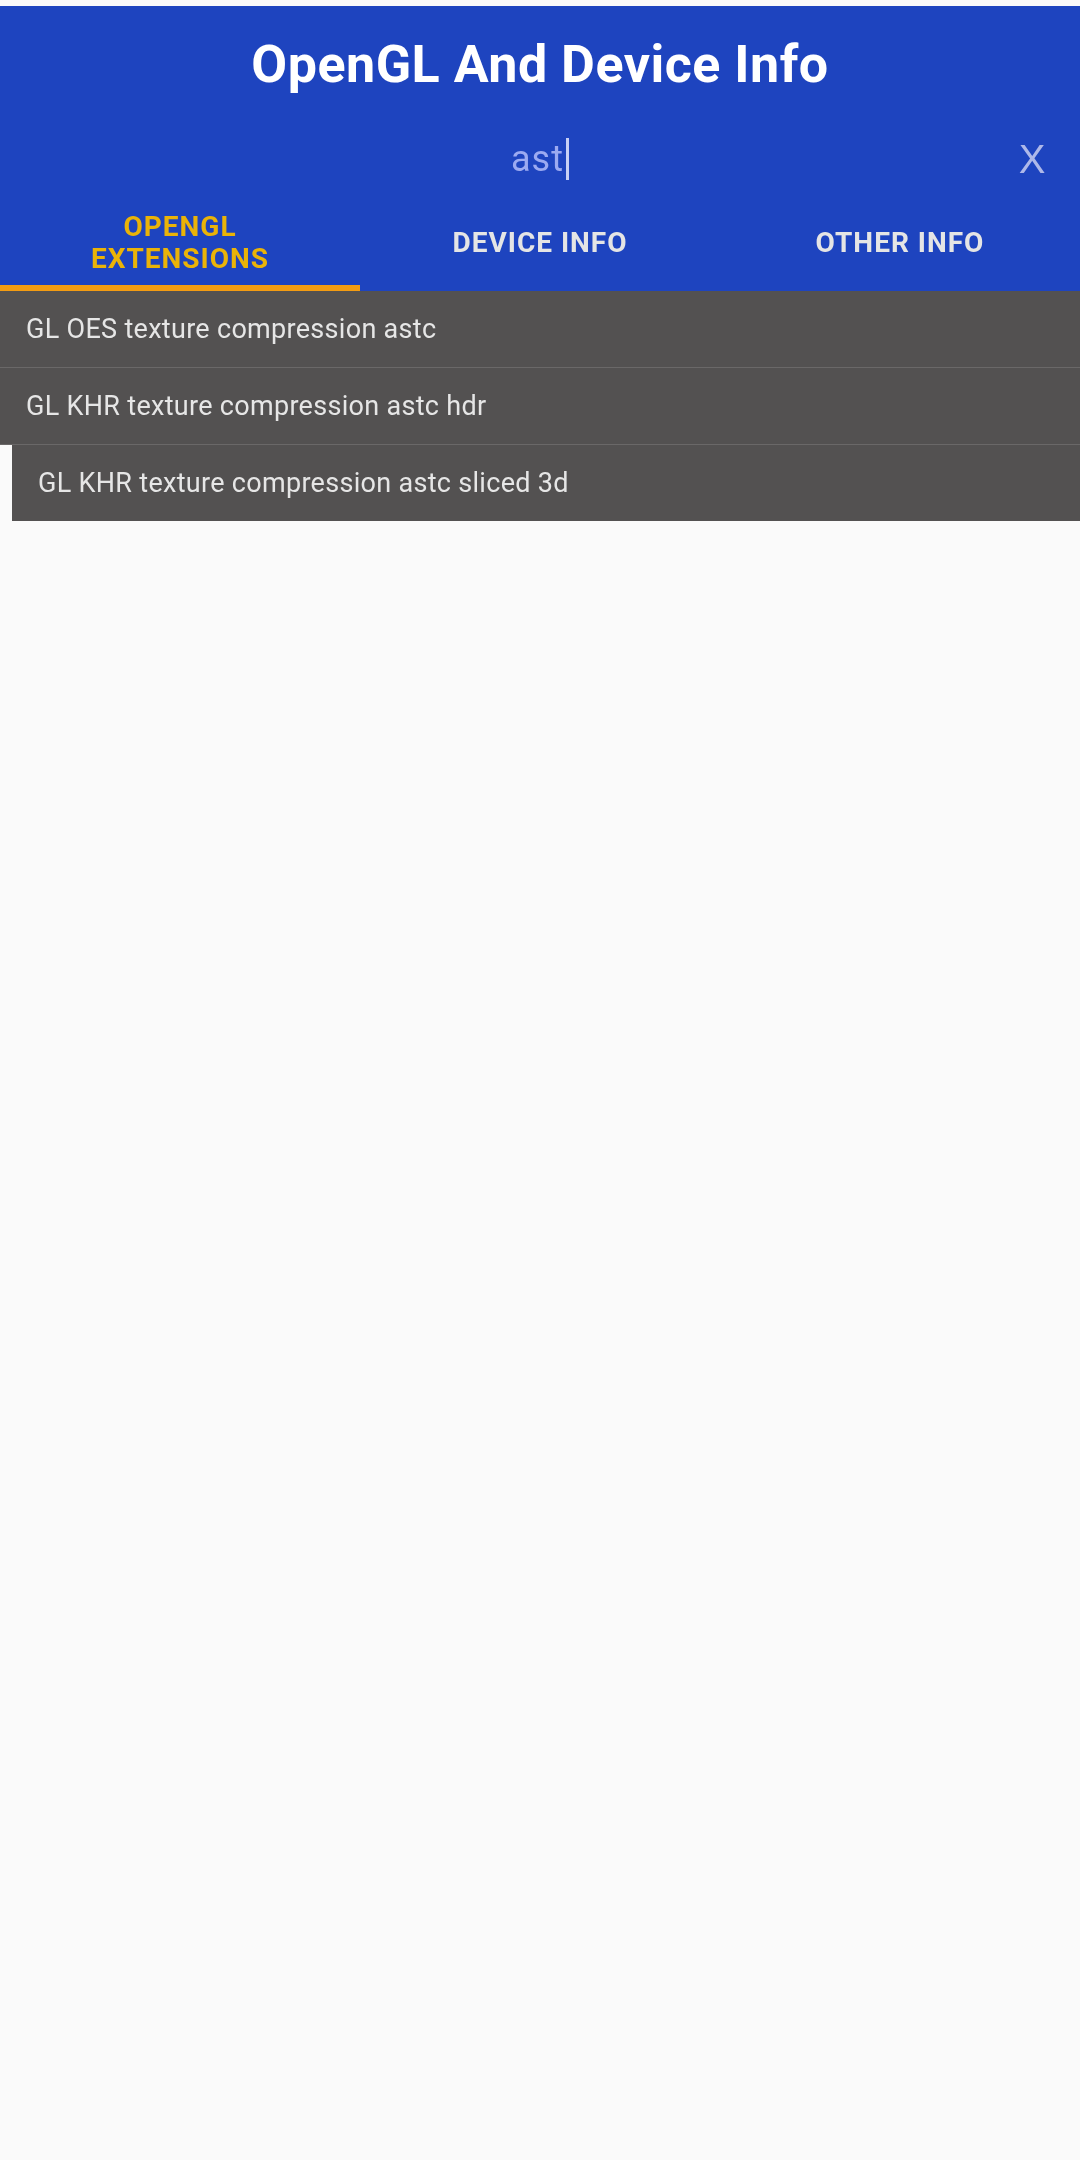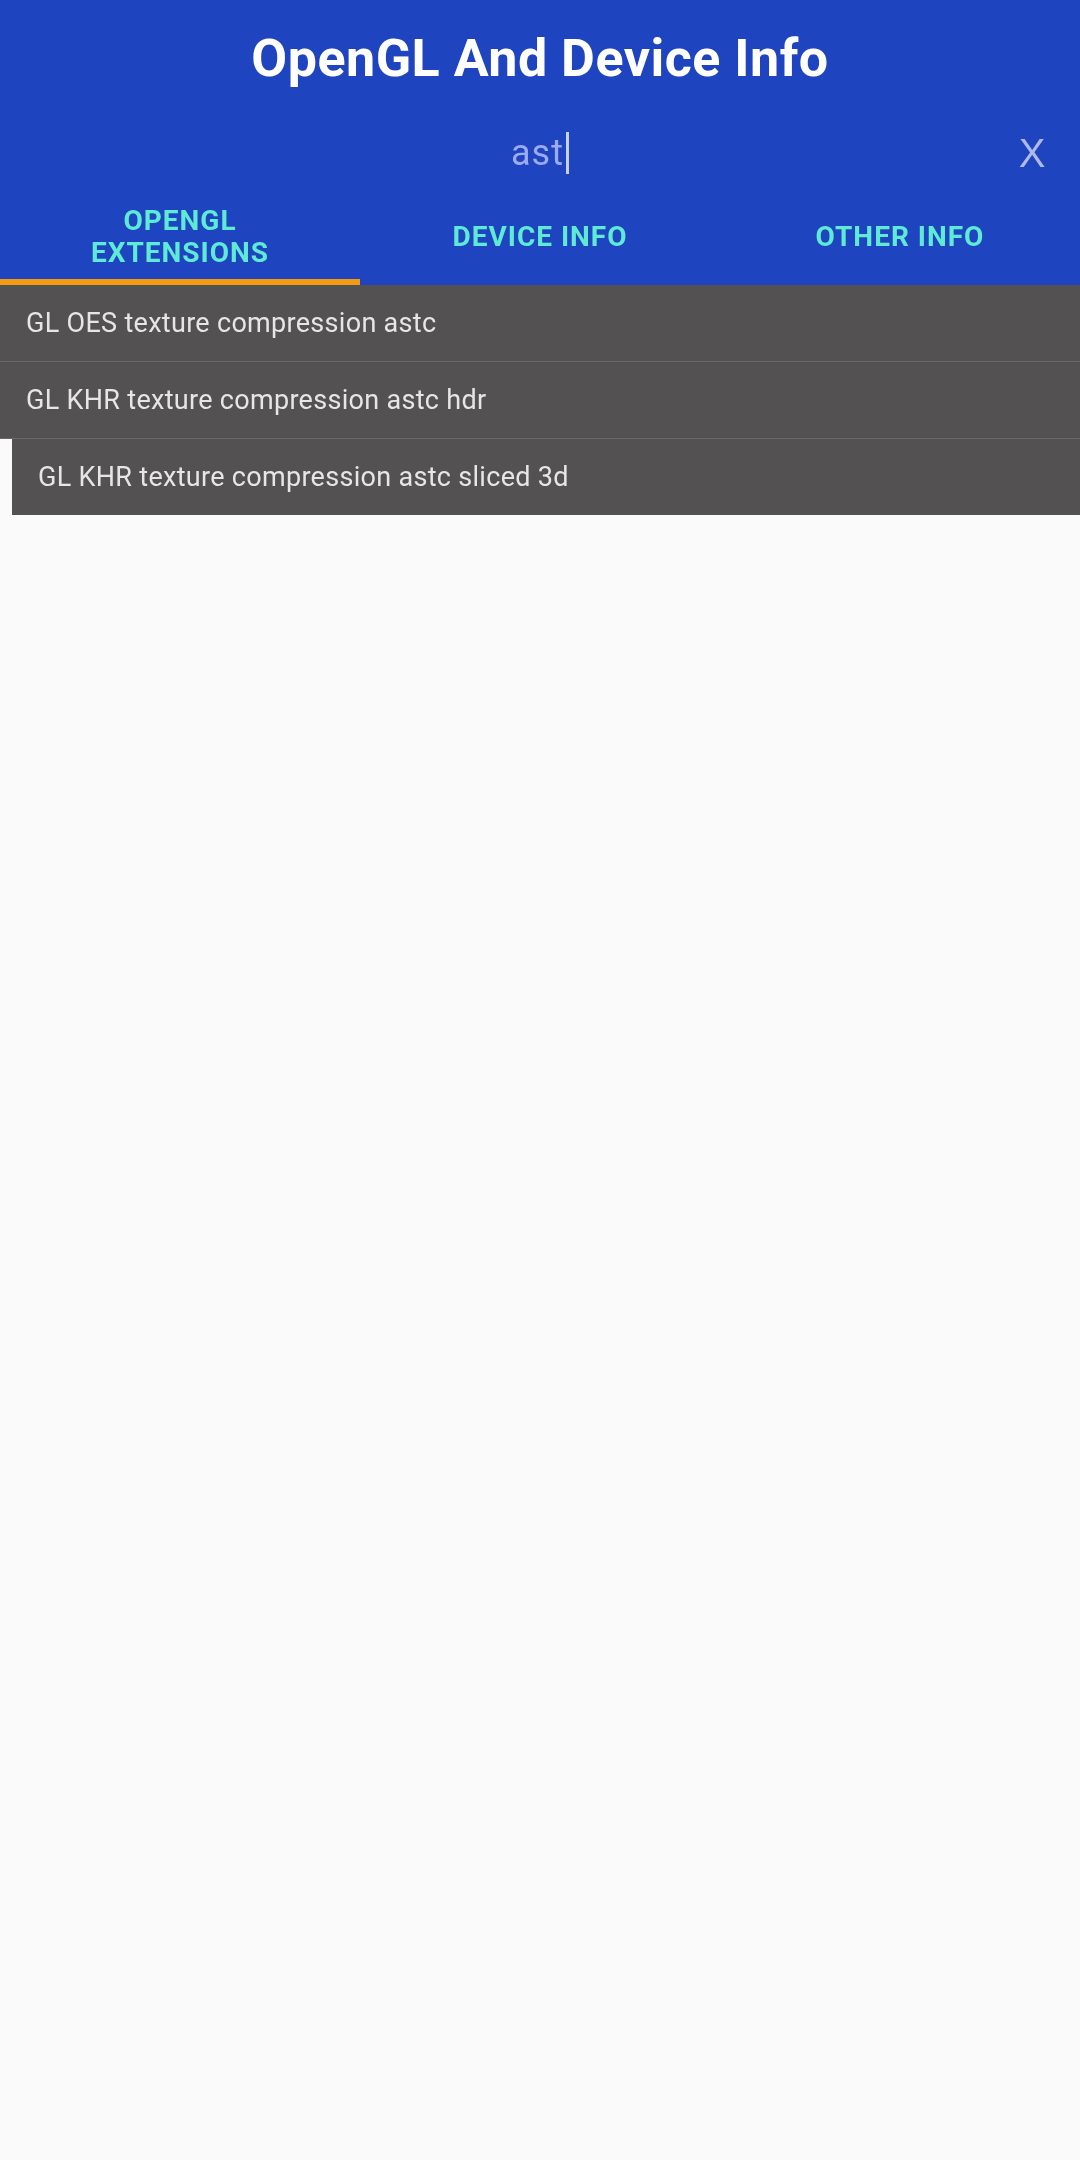--- a/index.html
+++ b/index.html
@@ -11,20 +11,21 @@
     width: 1080px;
     height: 2160px;
     font-family: Roboto, -apple-system, BlinkMacSystemFont, "Segoe UI", Helvetica, Arial, sans-serif;
     background: #fafafa;
     overflow: hidden;
   }
 
   .header {
     background: #1e44bf;
     width: 100%;
+    margin-top: 6px;
   }
   .title {
     text-align: center;
     color: #ffffff;
     font-weight: 700;
     font-size: 52px;
     padding: 28px 20px 28px 20px;
     letter-spacing: 0.5px;
   }
   .search-row {
@@ -79,25 +80,25 @@
   .tab {
     flex: 1;
     display: flex;
     align-items: center;
     justify-content: center;
     font-weight: 700;
     font-size: 28px;
     letter-spacing: 1px;
     text-align: center;
     line-height: 1.15;
-    color: #5eead4;
+    color: #e5e5e5;
     position: relative;
   }
   .tab.active {
-    color: #5eead4;
+    color: #eab308;
   }
   .tab.active::after {
     content: "";
     position: absolute;
     bottom: 0;
     left: 0;
     right: 0;
     height: 6px;
     background: #f39c12;
   }

